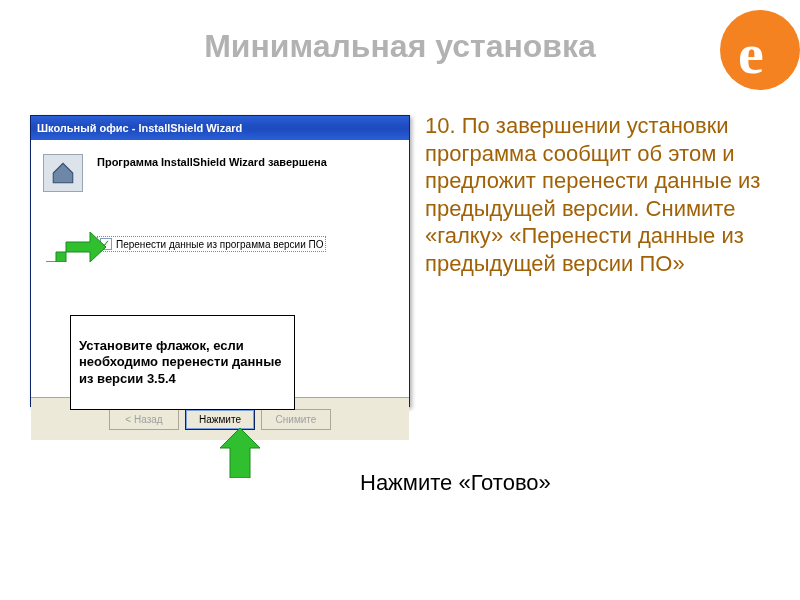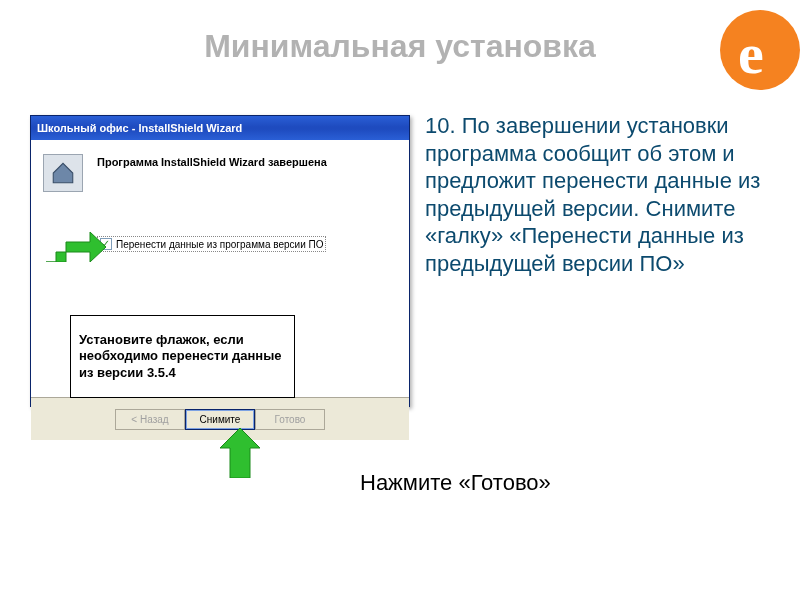--- a/index.html
+++ b/index.html
@@ -44,21 +44,21 @@
     color: #fff;
     font-weight: bold;
     font-family: Georgia, serif;
   }
   .instr {
     position: absolute;
     left: 425px;
     top: 112px;
     width: 360px;
     font-size: 22px;
-    color: #0c4a6e;
+    color: #a16207;
     line-height: 1.25;
   }
   .instr2 {
     position: absolute;
     left: 360px;
     top: 470px;
     font-size: 22px;
     color: #000;
   }
   .shot {
@@ -134,20 +134,21 @@
     color: #2a8a2a;
     line-height: 1;
   }
   .cblbl { font-size: 10px; }
   .brow {
     height: 42px;
     background: #ece9d8;
     display: flex;
     justify-content: center;
     align-items: center;
+    gap: 6px;
   }
   .dbtn {
     width: 70px; height: 21px;
     background: #ece9d8;
     border: 1px solid #aca899;
     font-size: 10px;
     color: #a0a0a0;
     text-align: center;
     line-height: 19px;
   }
@@ -155,21 +156,21 @@
     color: #000;
     border: 1px solid #0a246a;
     box-shadow: 0 0 0 1px #7da2e3 inset;
   }
   .callout {
     position: absolute;
     left: 70px; top: 315px;
     width: 225px;
     background: #fff;
     border: 1.5px solid #000;
-    padding: 16px 8px;
+    padding: 22px 8px;
     font-size: 13px;
     line-height: 1.25;
     z-index: 5;
   }
   .arrow1 {
     position: absolute;
     left: 46px; top: 222px;
     width: 60px; height: 40px;
     z-index: 6;
   }
@@ -204,22 +205,22 @@
     <div class="dh">Программа InstallShield Wizard завершена</div>
     <div class="cbwrap">
       <div class="cb">
         <span class="chk">✓</span>
       </div>
       <span class="cblbl">Перенести данные из программа версии ПО</span>
     </div>
   </div>
   <div class="brow">
     <div class="dbtn">&lt; Назад</div>
-    <div class="dbtn active">Снимите</div>
-    <div class="dbtn">Готово</div>
+    <div class="dbtn active">Нажмите</div>
+    <div class="dbtn">Снимите</div>
   </div>
 </div>
 
 <div class="callout">
   <b>Установите флажок, если необходимо перенести данные из версии 3.5.4</b>
 </div>
 
 <svg class="arrow1" viewBox="0 0 60 40">
   <polygon points="0,40 20,40 20,20 44,20 44,10 60,25 44,40 44,30 10,30 10,40" fill="#2fbf2f" stroke="#1a8a1a" stroke-width="1"></polygon>
 </svg>

